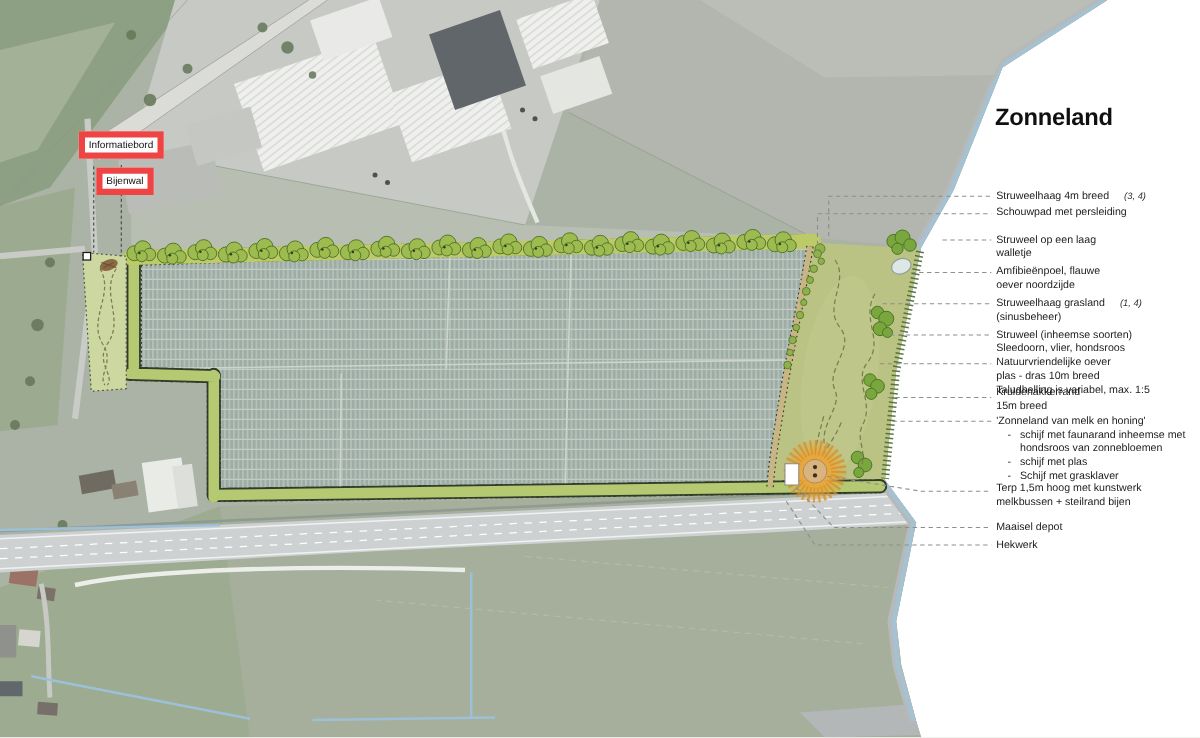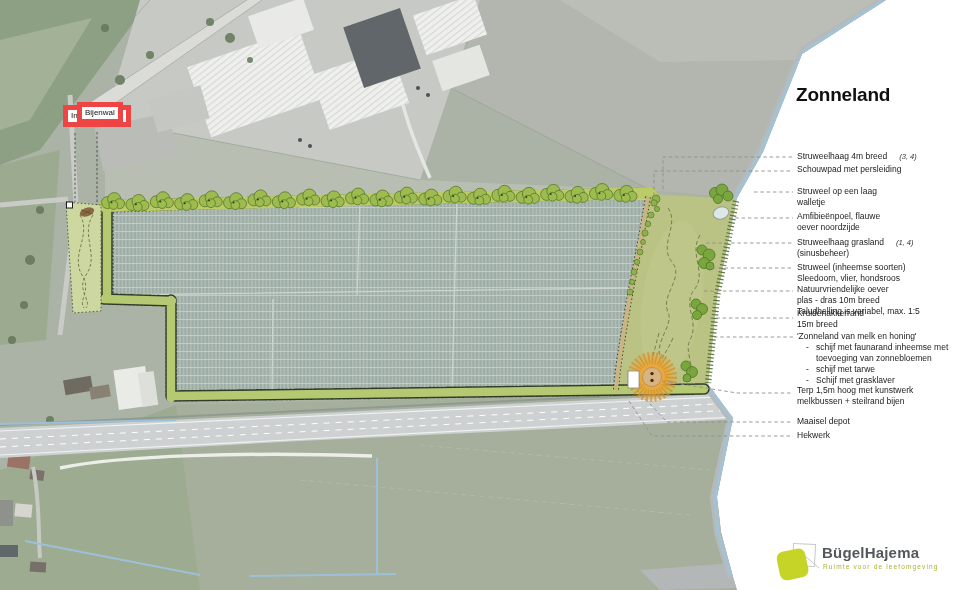--- a/index.html
+++ b/index.html
@@ -10,21 +10,21 @@
              letter-spacing:-0.2px;color:#101010;}
   .anno{position:absolute;left:797px;width:168px;font-size:8.5px;line-height:11px;color:#1c1c1c;}
   .anno .ln{white-space:nowrap;}
   .anno .ref{font-style:italic;font-size:7.5px;margin-left:12px;color:#333;}
   .bullet-row{display:flex;padding-left:9px;white-space:nowrap;}
   .bullet-row .b{width:10px;flex:none;}
   .bullet-row.cont{padding-left:19px;}
   .map-label{position:absolute;background:#fdfdfd;border:5px solid #ef4444;font-size:8px;
              line-height:10px;padding:1px 3px;color:#111;white-space:nowrap;}
   #lbl-info{left:63px;top:105px;}
-  #lbl-bijen{left:77px;top:102px;}
+  #lbl-bijen{left:77px;top:134px;}
   .logo{position:absolute;left:775px;top:538px;width:182px;height:50px;}
   .logo-name{position:absolute;left:47px;top:6px;font-size:15px;font-weight:bold;
              color:#54585d;letter-spacing:0.2px;}
   .logo-tag{position:absolute;left:48px;top:25px;font-size:6.5px;letter-spacing:1.15px;color:#a9b238;}
   .logo-mark{position:absolute;left:0;top:0;}
 </style>
 </head>
 <body>
 
 <div class="stage">
@@ -391,45 +391,36 @@
   <div class="ln">Kruidenakkerrand</div>
   <div class="ln">15m breed</div>
 </div>
 <div class="anno" style="top:331px">
   <div class="ln">'Zonneland van melk en honing'</div>
   <div class="bullet-row">
         <span class="b">-</span>
         <span>schijf met faunarand inheemse met</span>
       </div>
   <div class="bullet-row cont">
-        <span>toevoeging van zonnebloemen</span>
+        <span>hondsroos van zonnebloemen</span>
       </div>
   <div class="bullet-row">
         <span class="b">-</span>
-        <span>schijf met tarwe</span>
+        <span>schijf met plas</span>
       </div>
   <div class="bullet-row">
         <span class="b">-</span>
         <span>Schijf met grasklaver</span>
       </div>
 </div>
 <div class="anno" style="top:385px">
   <div class="ln">Terp 1,5m hoog met kunstwerk</div>
   <div class="ln">melkbussen + steilrand bijen</div>
 </div>
 <div class="anno" style="top:416px">
   <div class="ln">Maaisel depot</div>
 </div>
 <div class="anno" style="top:430px">
   <div class="ln">Hekwerk</div>
 </div>
 
-<div class="logo">
-  <svg class="logo-mark" width="46" height="48" viewBox="0 0 46 48">
-    <rect x="18" y="6" width="22" height="22" fill="none" stroke="#c6c9c3" stroke-width="1" transform="rotate(3 29 17)"></rect>
-    <path d="M30,18 L44,30" stroke="#c6c9c3" stroke-width="1"></path>
-    <rect x="3" y="12" width="29" height="29" rx="7" fill="#c5d426" transform="rotate(-12 17 26)"></rect>
-  </svg>
-  <div class="logo-name">BügelHajema</div>
-  <div class="logo-tag">Ruimte voor de leefomgeving</div>
-</div>
 
 </div>
 
 </body></html>

